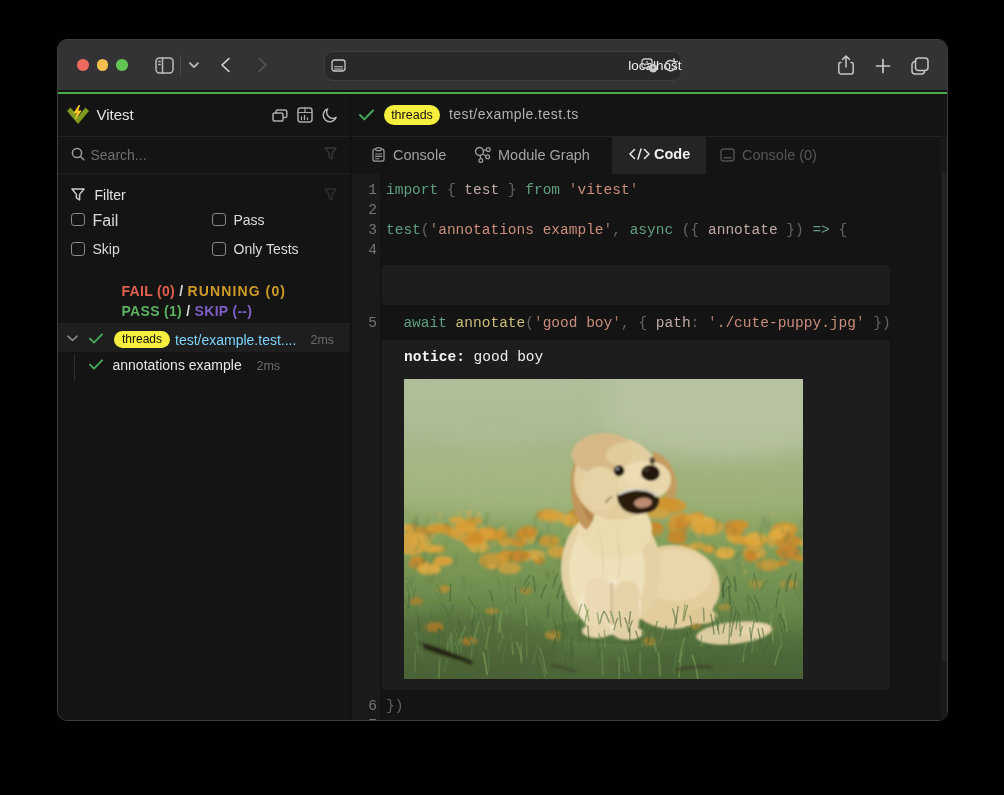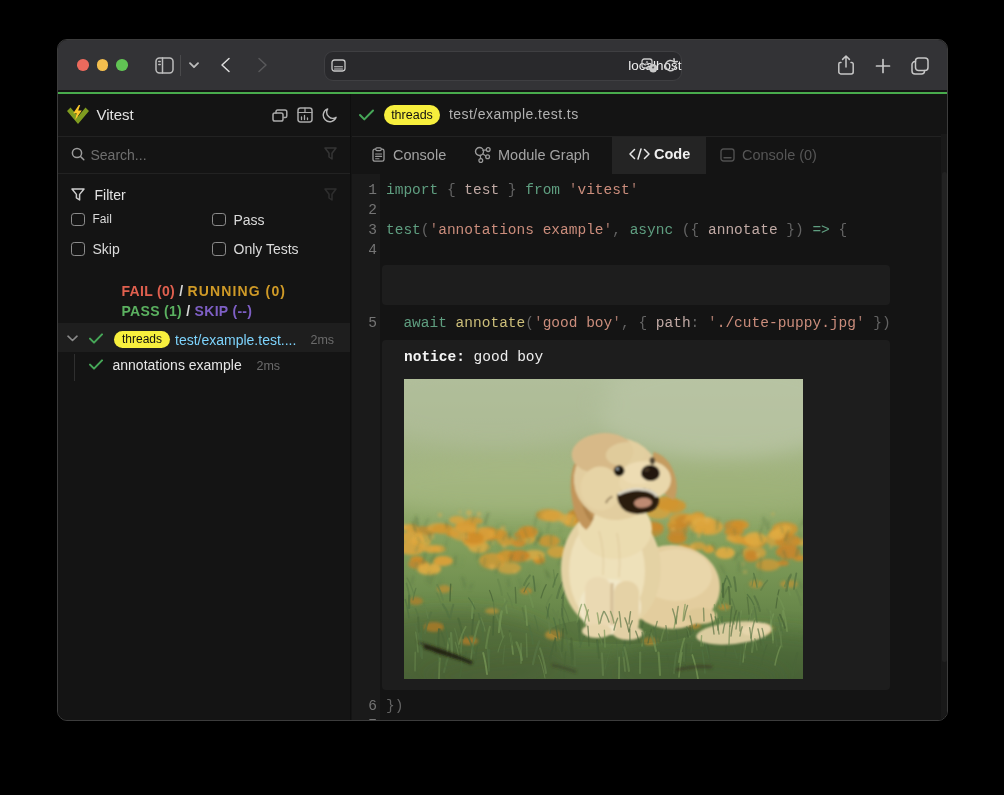--- a/index.html
+++ b/index.html
@@ -140,21 +140,21 @@
           <path d="M1,1 H13 L8.6,6.4 V12 L5.4,9.8 V6.4 Z" style="stroke:#cdcdcd"></path>
         </svg>
       </div>
       <div class="abs" style="left:37px;top:92.5px;font-size:14px;font-weight:400;color:#e3e3e3">Filter</div>
       <div class="abs" style="left:266px;top:94px;opacity:0.22">
         <svg width="15" height="14" viewBox="0 0 15 14" class="icon">
           <path d="M1,1 H12 L8,6.2 V12 L5,10 V6.2 Z" style="stroke:#888"></path>
         </svg>
       </div>
       <div class="abs" style="left:13.5px;top:118.5px;width:13.5px;height:13.5px;border:1.6px solid #8c8c8c;border-radius:3.2px"></div>
-      <div class="abs" style="left:35px;top:117.5px;font-size:12px;color:#dbdbdb">Fail</div>
+      <div class="abs" style="left:35px;top:117.5px;font-size:16px;color:#dbdbdb">Fail</div>
       <div class="abs" style="left:154.5px;top:118.5px;width:13.5px;height:13.5px;border:1.6px solid #8c8c8c;border-radius:3.2px"></div>
       <div class="abs" style="left:176px;top:117.5px;font-size:14px;color:#dbdbdb">Pass</div>
       <div class="abs" style="left:13.5px;top:148px;width:13.5px;height:13.5px;border:1.6px solid #8c8c8c;border-radius:3.2px"></div>
       <div class="abs" style="left:35px;top:147px;font-size:14px;color:#dbdbdb">Skip</div>
       <div class="abs" style="left:154.5px;top:148px;width:13.5px;height:13.5px;border:1.6px solid #8c8c8c;border-radius:3.2px"></div>
       <div class="abs" style="left:176px;top:147px;font-size:14px;color:#dbdbdb">Only Tests</div>
       <div class="abs" style="left:64px;top:187px;font-size:14px;font-weight:700;line-height:20px;white-space:nowrap;letter-spacing:0.3px"><span style="color:#e0604f">FAIL (0)</span> <span style="color:#d8d8d8">/</span> <span style="color:#cf9a27;letter-spacing:1.1px">RUNNING (0)</span><br><span style="color:#5bb160">PASS (1)</span> <span style="color:#d8d8d8">/</span> <span style="color:#7e5fc5">SKIP (--)</span></div>
       <div class="abs" style="left:0;top:228.7px;width:100%;height:28.9px;background:#1e1e1e"></div>
       <div class="abs" style="left:9px;top:241px">
         <svg width="11" height="7" viewBox="0 0 11 7" class="icon">

